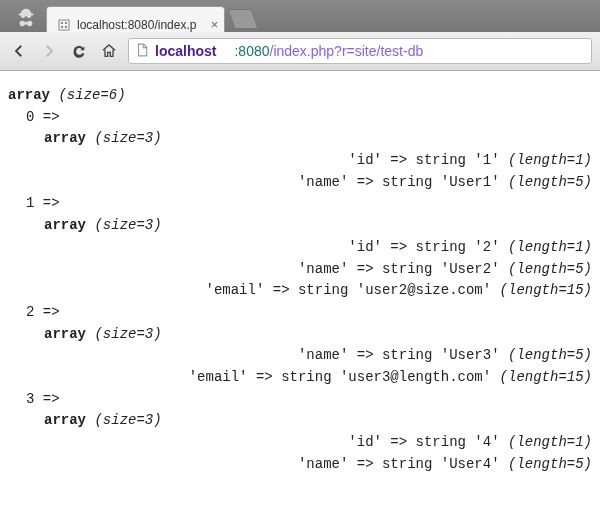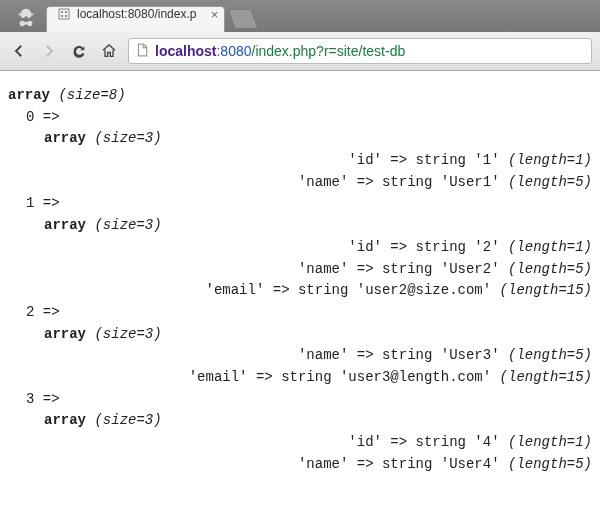--- a/index.html
+++ b/index.html
@@ -30,21 +30,21 @@
       justify-content: center;
     }
     .tab {
       background: #f5f5f5;
       border: 1px solid #999;
       border-bottom: none;
       border-radius: 4px 4px 0 0;
       height: 26px;
       padding: 0 28px 0 10px;
       display: flex;
-      align-items: flex-start;
+      align-items: flex-end;
       font-size: 12px;
       color: #333;
       position: relative;
       min-width: 170px;
     }
     .tab-favicon {
       width: 14px;
       height: 14px;
       margin-right: 6px;
       display: inline-flex;
@@ -96,22 +96,22 @@
       align-items: center;
       padding: 0 6px;
       font-size: 14px;
     }
     .page-icon {
       margin-right: 6px;
       color: #888;
     }
     .url-text { color: #333; }
     .url-host { color: #4c1d95; font-weight: 700; }
-    .url-port { color: #1d4ed8; }
-    .url-path { color: #15803d; }
+    .url-port { color: #0f766e; padding-left: 18px; }
+    .url-path { color: #8b5cf6; }
     .content {
       padding: 14px 8px;
       font-family: "Courier New", monospace;
       font-size: 14px;
       line-height: 1.55;
       color: #222;
     }
     .ind1 { padding-left: 18px; }
     .ind2 { padding-left: 36px; }
     .ind3 { padding-left: 54px; text-align: right; }
@@ -174,21 +174,21 @@
       </span>
       <span class="url-text">
         <span class="url-host">localhost</span><span class="url-port">:8080</span><span class="url-path">/index.php?r=site/test-db</span>
       </span>
     </div>
   </div>
 </div>
 
 <div class="content">
   <div>
-    <span class="kw">array </span><span class="meta">(size=8)</span>
+    <span class="kw">array </span><span class="meta">(size=6)</span>
   </div>
   <div id="rows">
       <div class="ind1">0 =&gt;</div>
       <div class="ind2"><span class="kw">array </span><span class="meta">(size=3)</span></div>
       <div class="ind3"><span class="val">'id'</span> =&gt; <span>string </span><span class="val">'1'</span> <span class="meta">(length=1)</span></div>
       <div class="ind3"><span class="val">'name'</span> =&gt; <span>string </span><span class="val">'User1'</span> <span class="meta">(length=5)</span></div>
       <div class="ind1">1 =&gt;</div>
       <div class="ind2"><span class="kw">array </span><span class="meta">(size=3)</span></div>
       <div class="ind3"><span class="val">'id'</span> =&gt; <span>string </span><span class="val">'2'</span> <span class="meta">(length=1)</span></div>
       <div class="ind3"><span class="val">'name'</span> =&gt; <span>string </span><span class="val">'User2'</span> <span class="meta">(length=5)</span></div>

